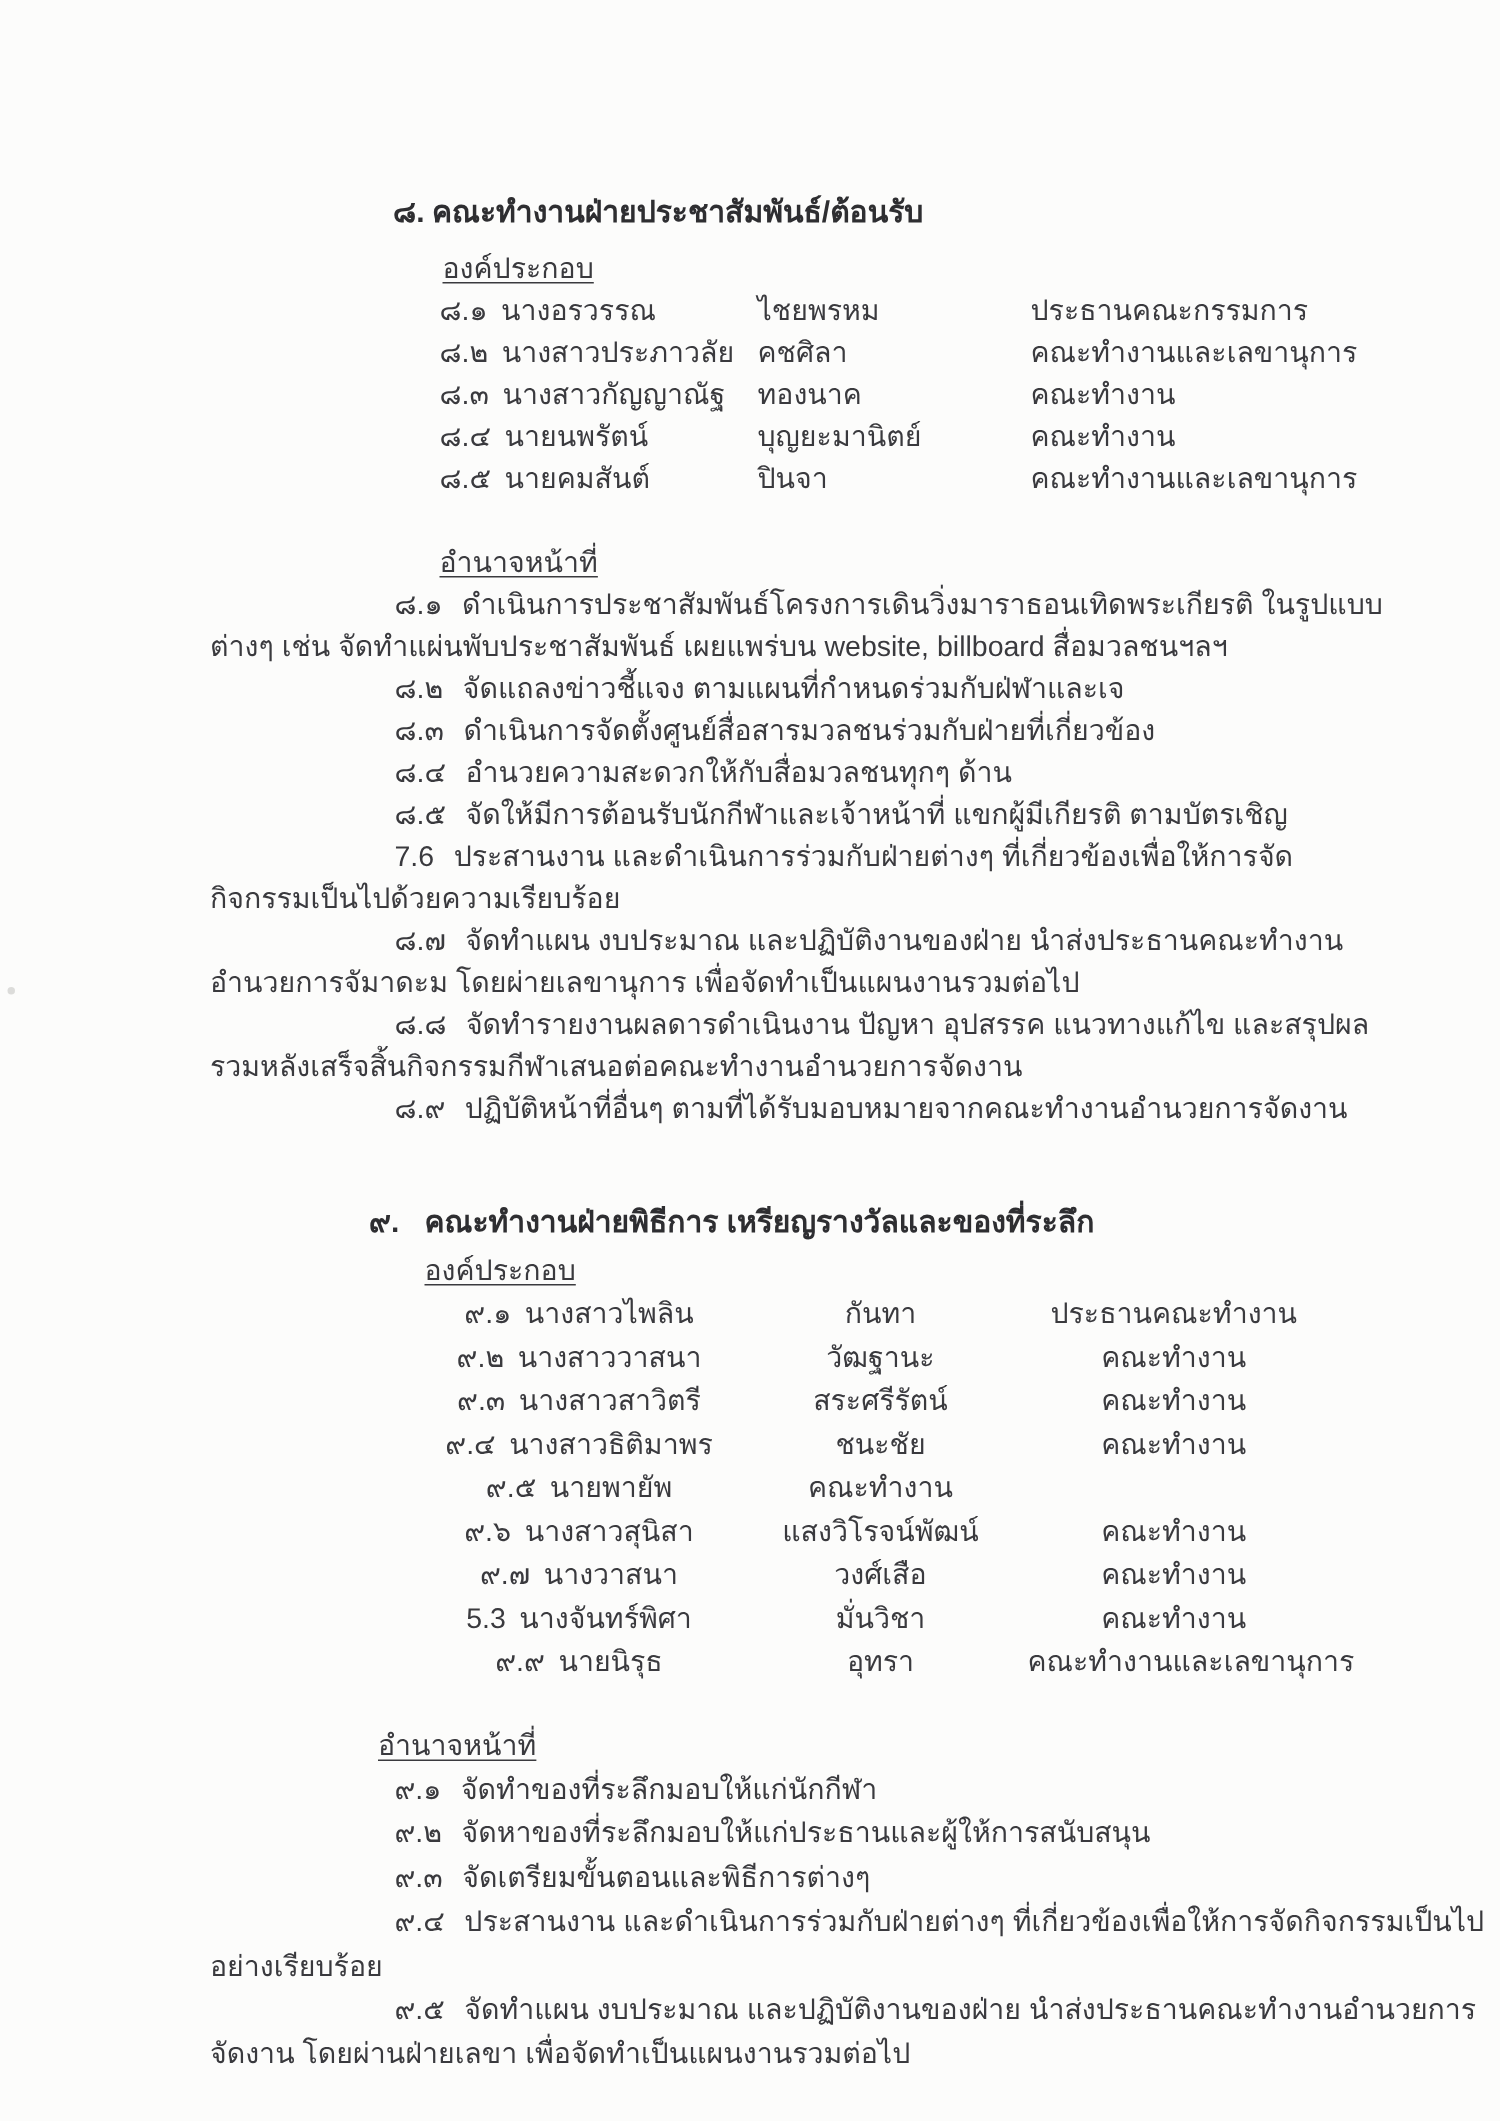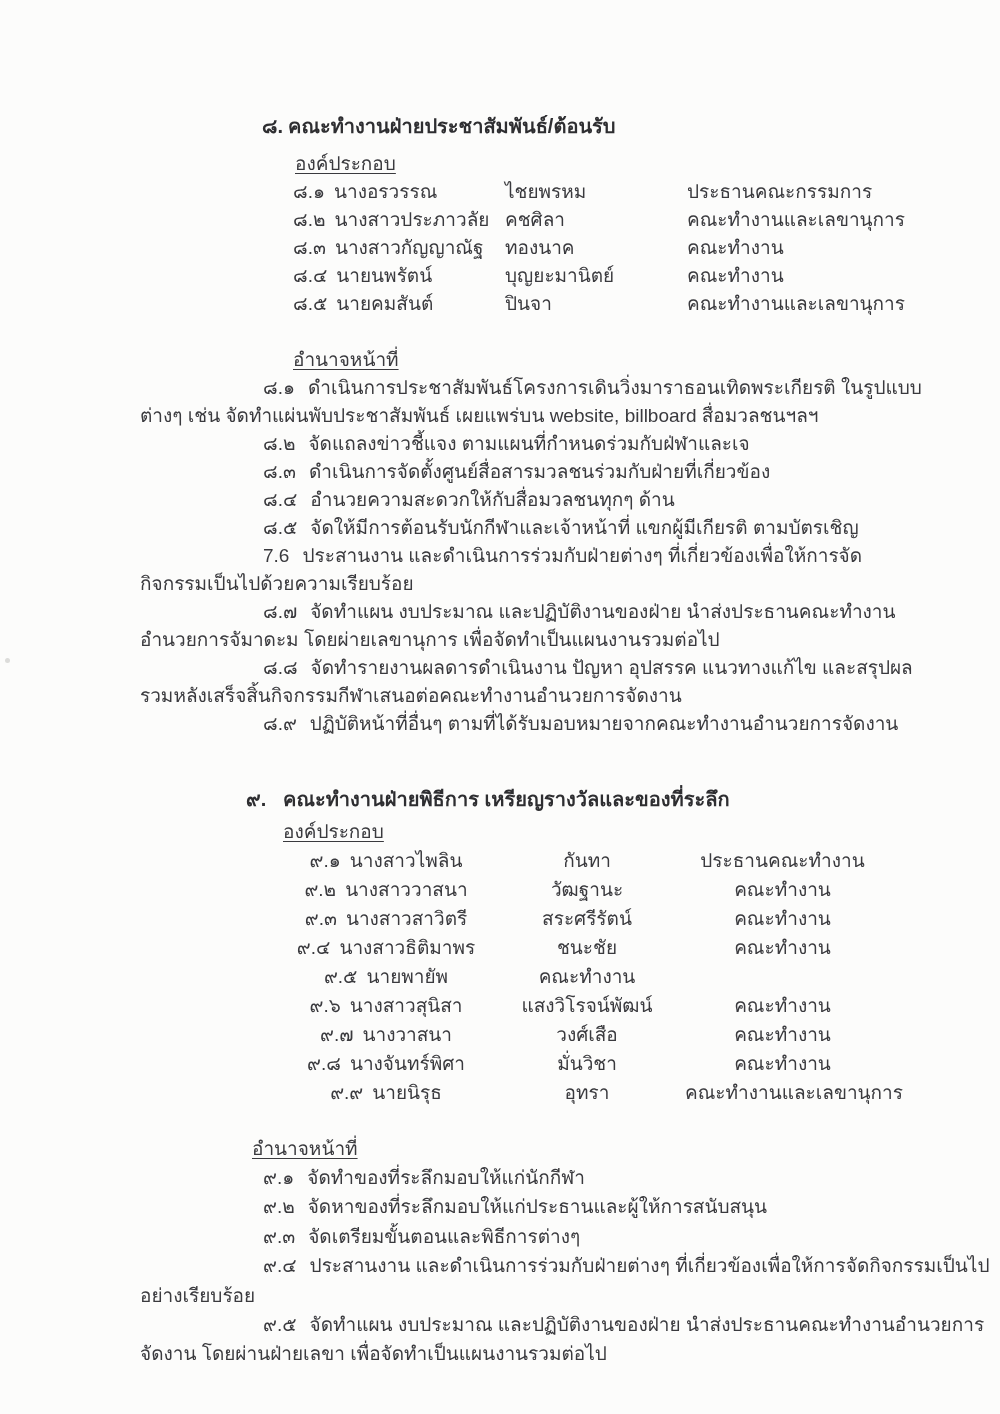--- a/index.html
+++ b/index.html
@@ -11,21 +11,21 @@
     margin: 0 auto;
     background: #fcfcfb;
     overflow: hidden;
     font-family: "Liberation Sans", "DejaVu Sans", sans-serif;
     color: #3a3a3e;
     font-size: 19px;
   }
   .content {
     position: absolute;
     left: 140px;
-    top: 112px;
+    top: 128px;
     width: 740px;
   }
   .sec-head {
     font-weight: 700;
     color: #2e2e31;
     font-size: 20px;
     height: 28px;
     line-height: 28px;
     white-space: nowrap;
   }
@@ -178,21 +178,21 @@
           <span><span class="m-no">๙.๖</span><span>นางสาวสุนิสา</span></span>
           <span>แสงวิโรจน์พัฒน์</span>
           <span>คณะทำงาน</span>
         </div>
         <div class="m-row">
           <span><span class="m-no">๙.๗</span><span>นางวาสนา</span></span>
           <span>วงศ์เสือ</span>
           <span>คณะทำงาน</span>
         </div>
         <div class="m-row">
-          <span><span class="m-no">๙.๘</span><span>นางจันทร์พิศา</span></span>
+          <span><span class="m-no">5.3</span><span>นางจันทร์พิศา</span></span>
           <span>มั่นวิชา</span>
           <span>คณะทำงาน</span>
         </div>
         <div class="m-row">
           <span><span class="m-no">๙.๙</span><span>นายนิรุธ</span></span>
           <span>อุทรา</span>
           <span>คณะทำงานและเลขานุการ</span>
         </div>
       </div>
 

